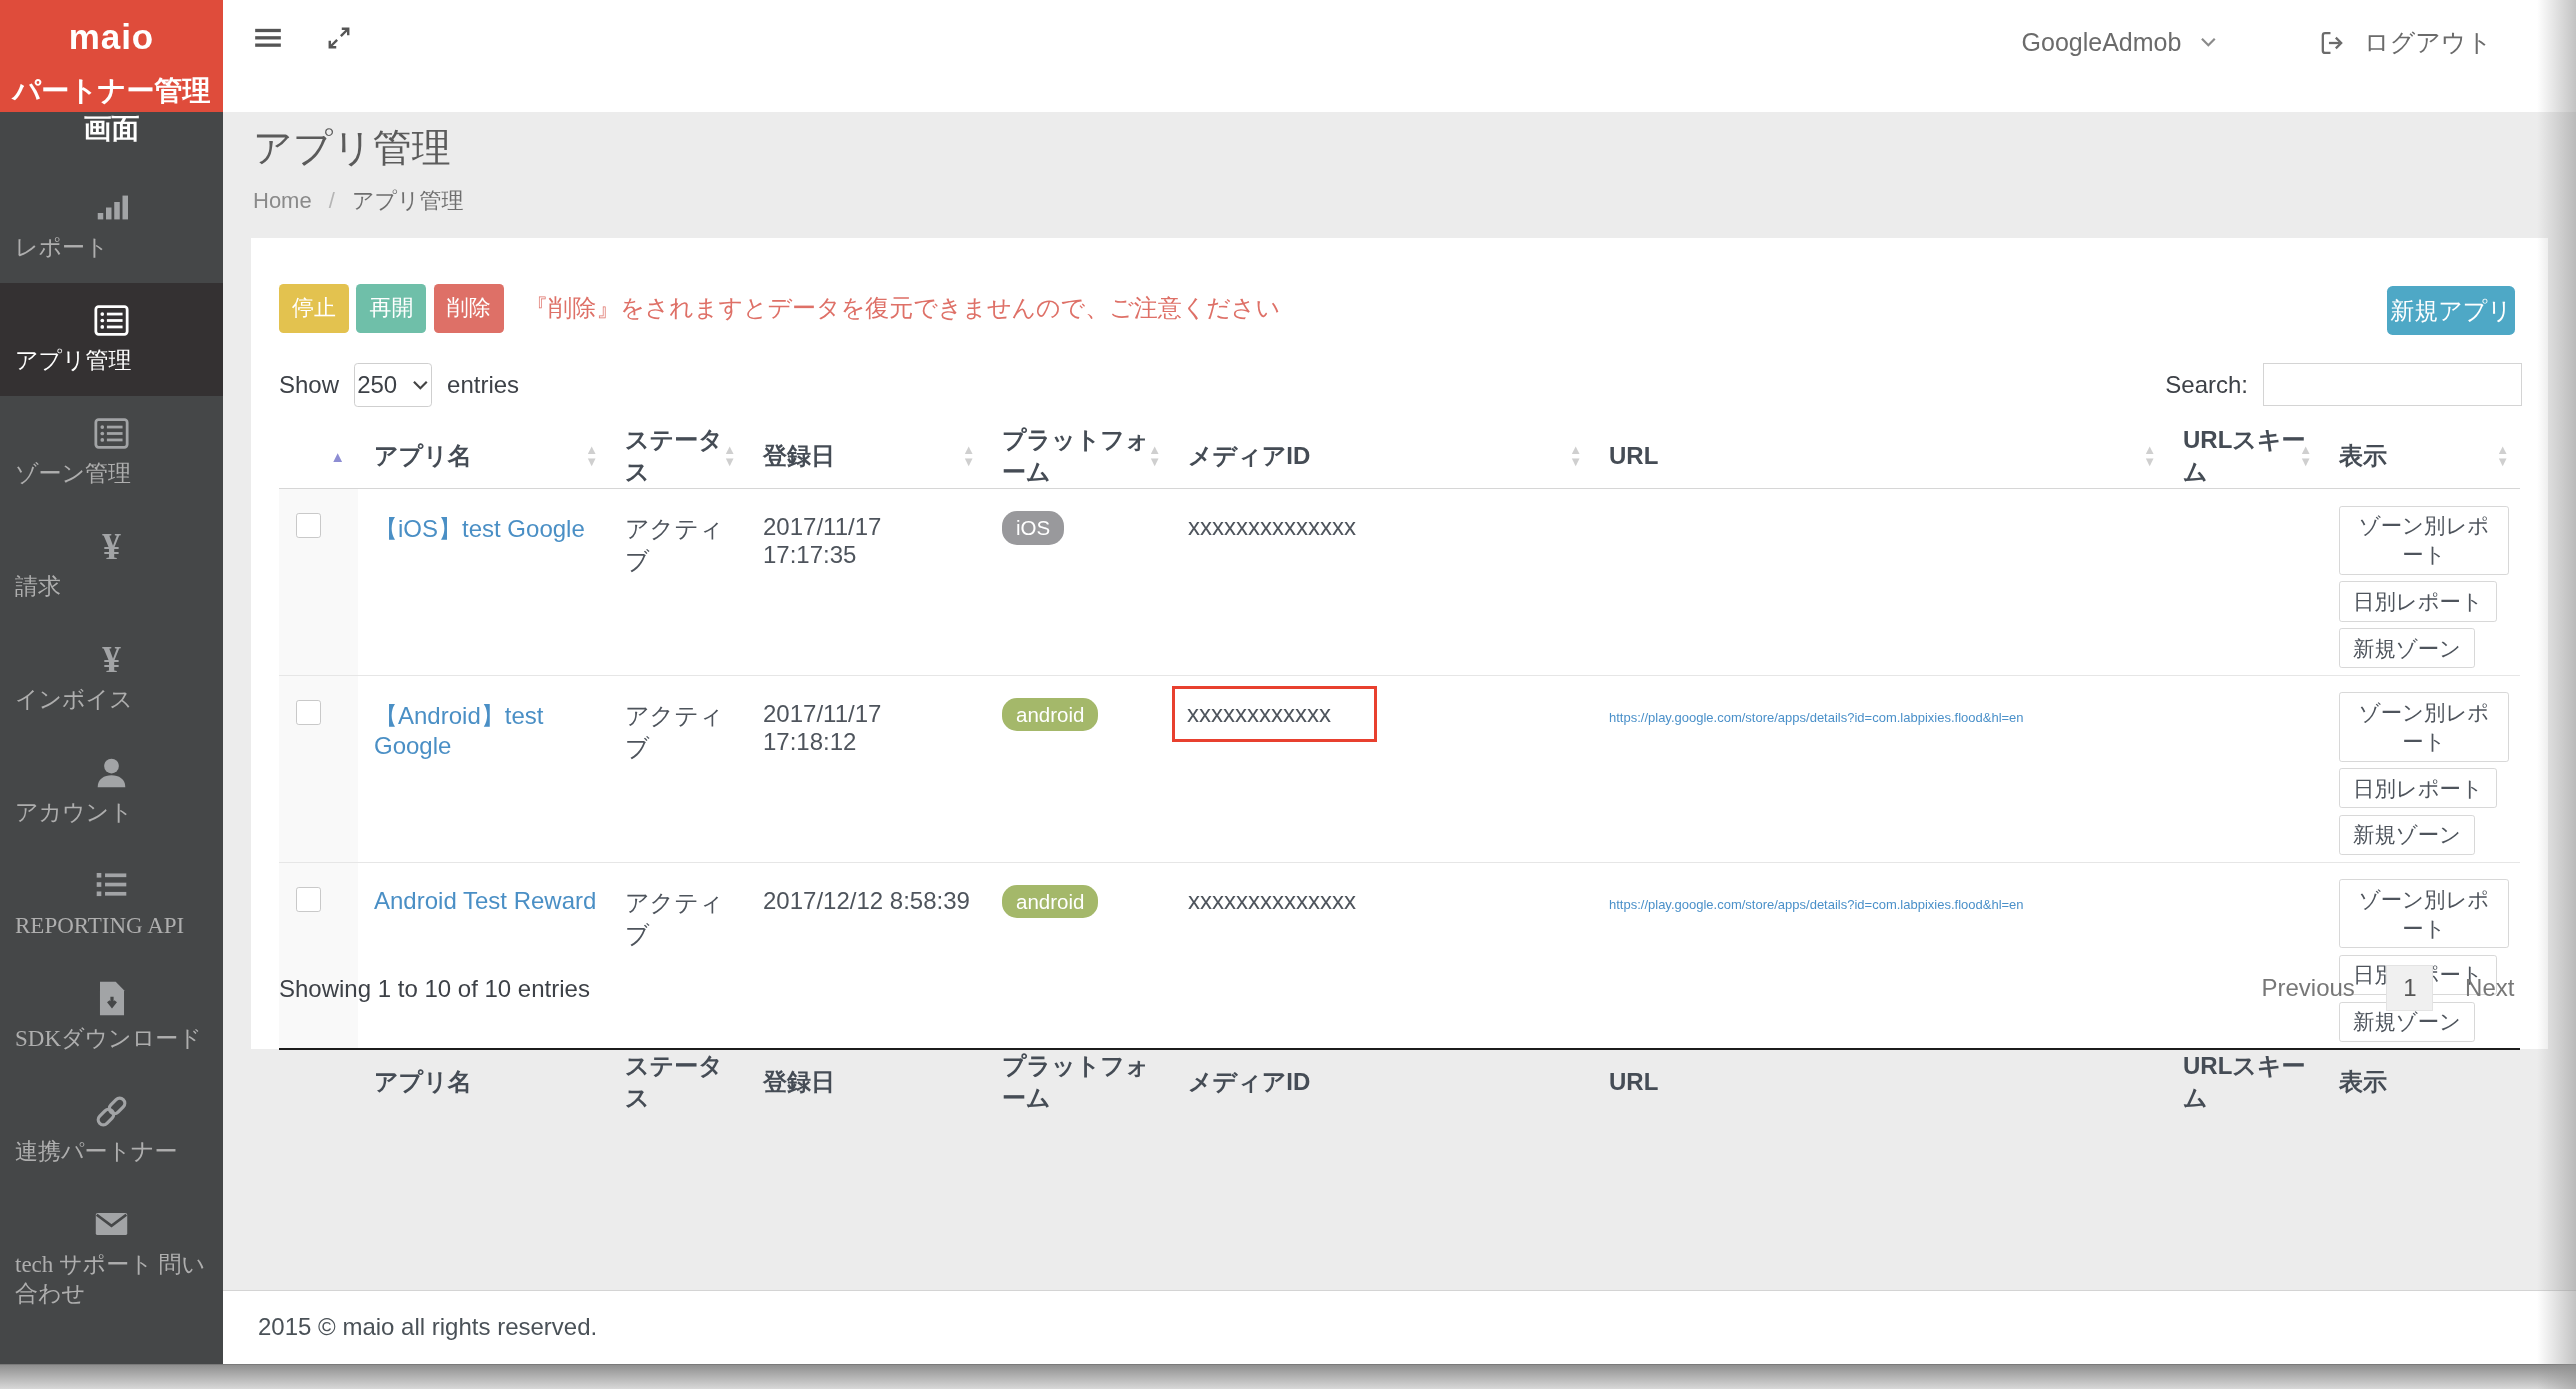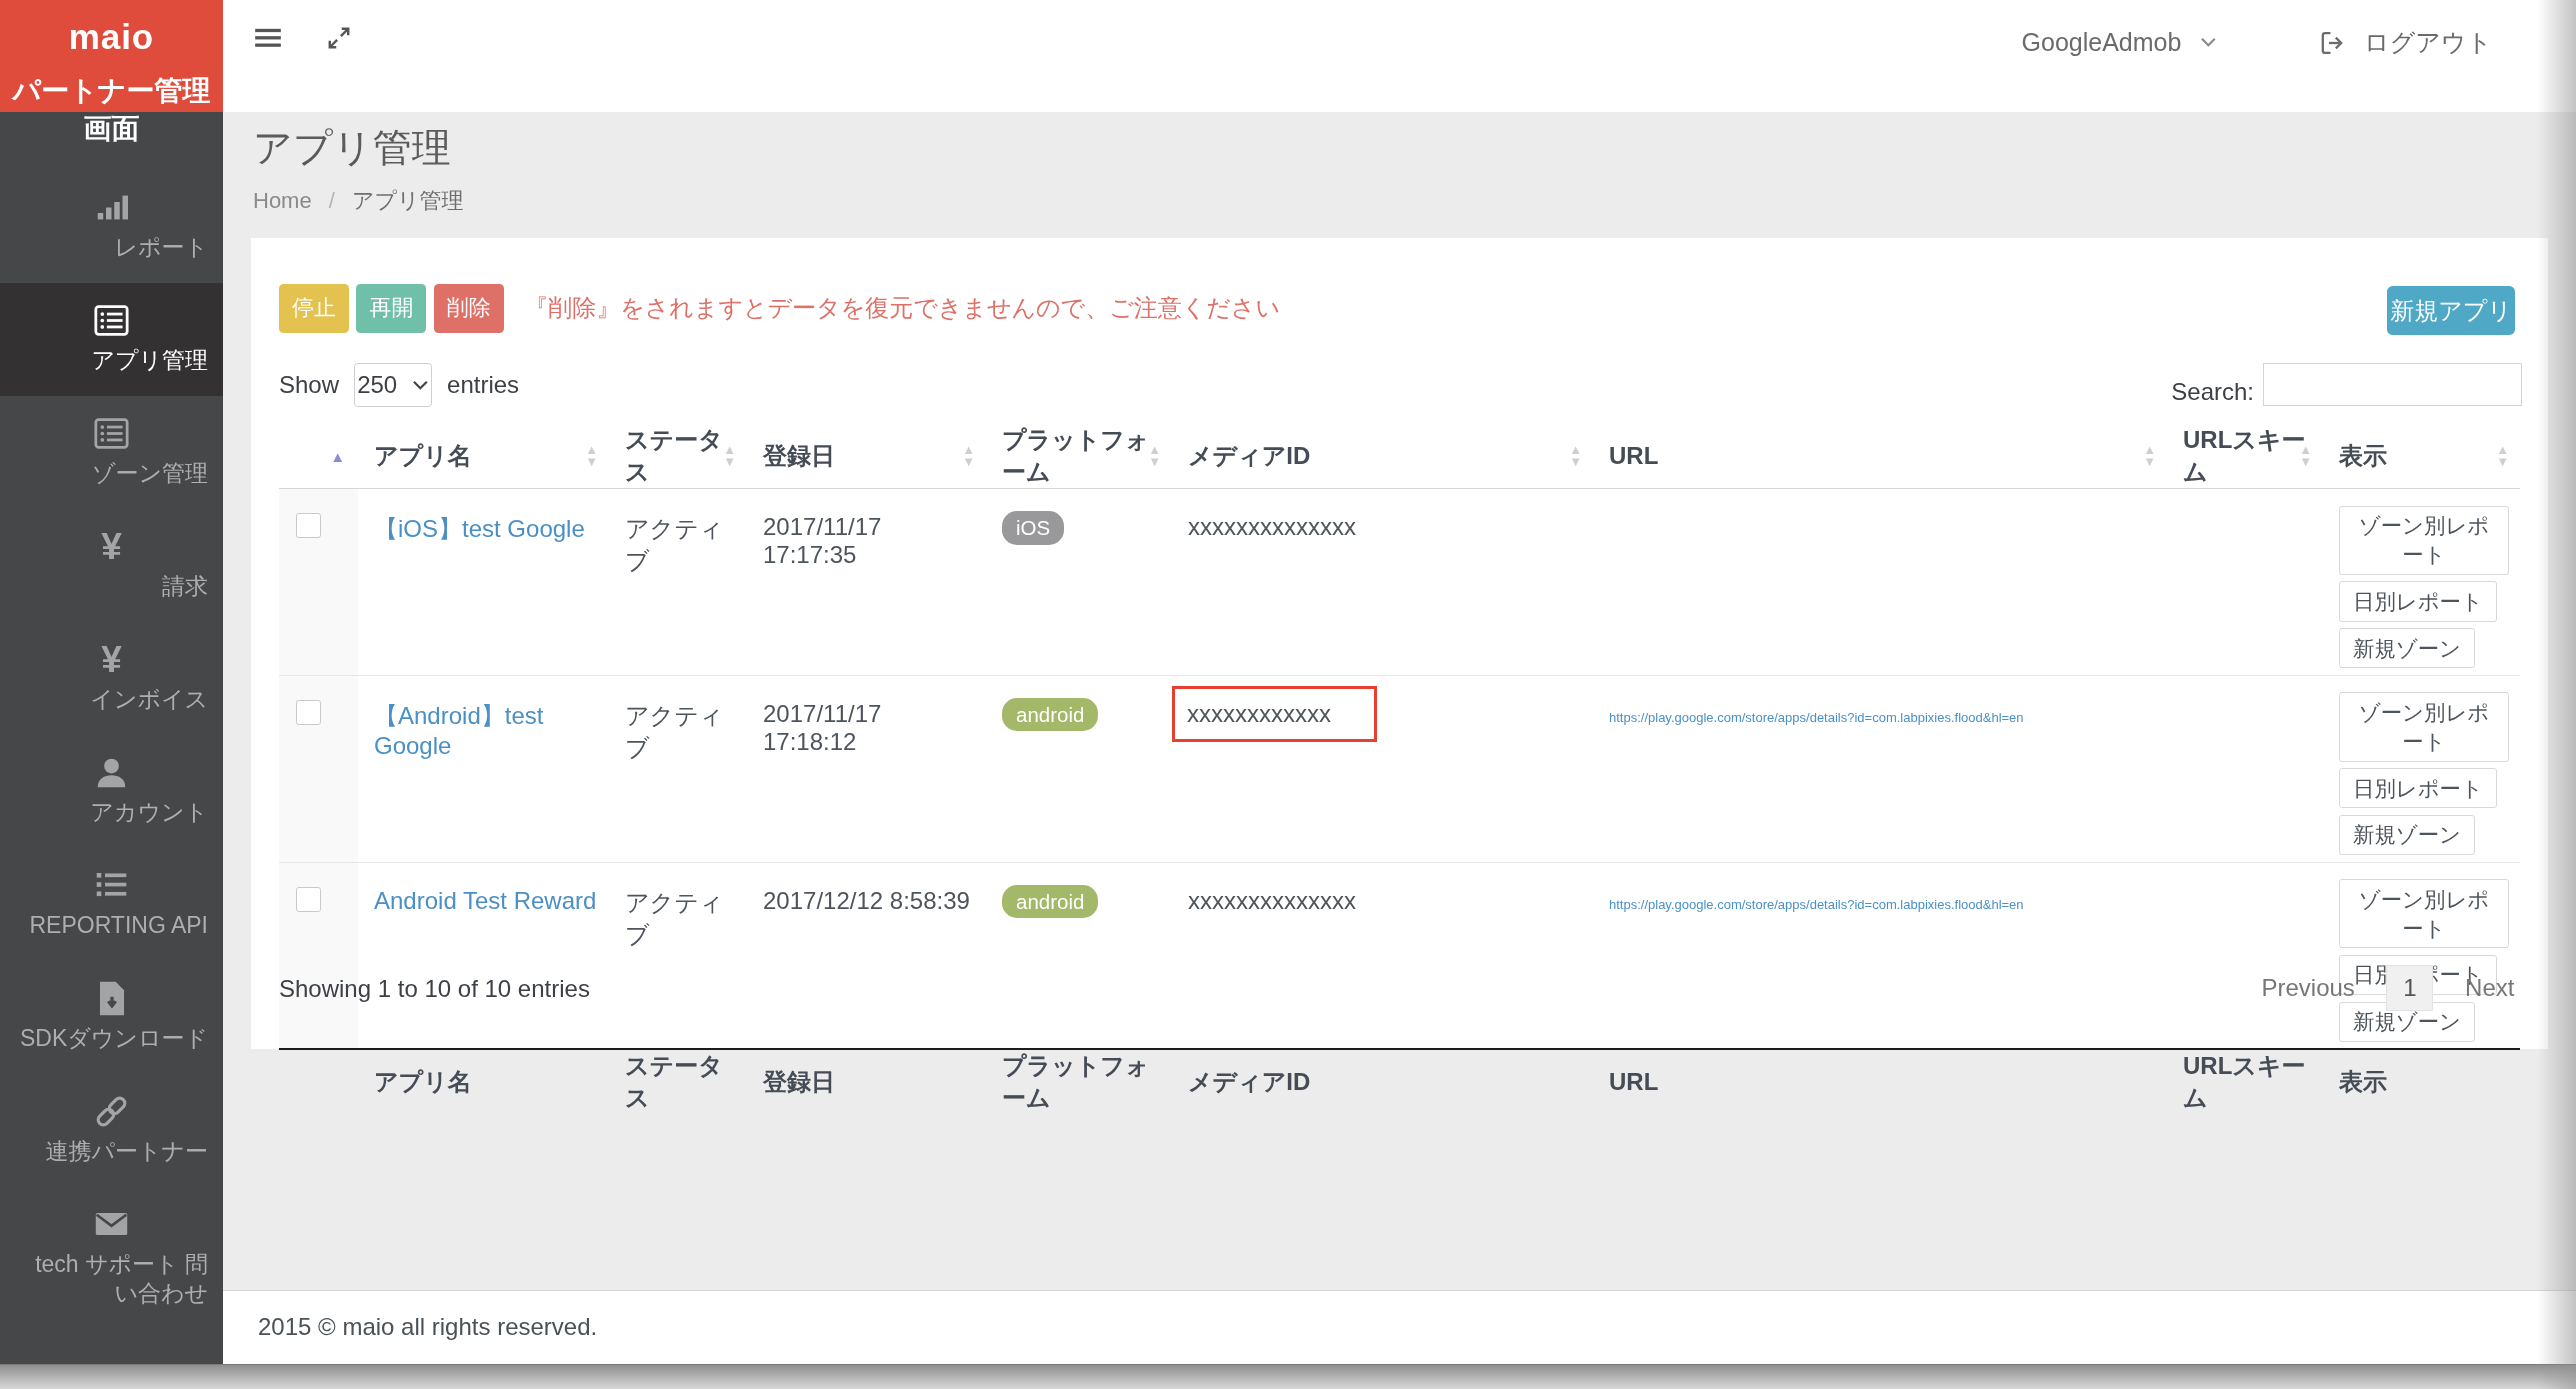--- a/index.html
+++ b/index.html
@@ -8,21 +8,21 @@
     position:relative; width:2576px; height:1389px; overflow:hidden;
     font-family:"Liberation Sans","DejaVu Sans",sans-serif;
     background:#ececec; color:#4e545c;
   }
   
   .sidebar { position:absolute; left:0; top:0; width:223px; height:1364px; background:#454748; z-index:3; }
   .logo { height:112px; background:#df4c3b; color:#fff; text-align:center; padding-top:16.7px; }
   .logo .brand-name { font-size:35px; font-weight:bold; letter-spacing:0.9px; }
   .logo .brand-sub { font-size:28px; font-weight:bold; margin-top:15px; }
   .side-nav { padding-top:58px; }
-  .side-item { height:113px; text-align:right; color:#aeaeae; cursor:pointer; padding-top:16.7px; }
+  .side-item { height:113px; text-align:left; color:#aeaeae; cursor:pointer; padding-top:16.7px;font-family:Liberation Serif, serif; }
   .side-item .icn { height:41px; display:flex; align-items:center; justify-content:center; }
   .side-item .lbl { font-size:23px; margin-top:5.6px; padding:0 15px; line-height:29px; }
   .side-item.active { background:#343132; color:#fff; }
   .side-item.active svg .sk { stroke:#fff; } .side-item.active svg .fl { fill:#fff; }
   .side-item svg .sk { stroke:#a2a4a6; } .side-item svg .fl { fill:#a2a4a6; }
   .side-item .yen { font-size:37px; font-weight:bold; color:#a2a4a6; line-height:37px; }
   .side-item.tall { height:149px; }
   
   .navbar { position:absolute; left:223px; top:0; width:2353px; height:112px; background:#fff; z-index:2; }
   .nav-left { position:absolute; left:32px; top:26px; display:flex; gap:46px; align-items:center; }
@@ -43,21 +43,21 @@
   .tb-resume { background:#6fbfa9; }
   .tb-delete { background:#de7067; }
   .tb-warning { color:#de7067; font-size:24px; margin-left:13px; }
   .new-app-btn { position:absolute; right:33px; top:48px; width:128px; height:49px; background:#4ea8c6; color:#fff;
     font-size:24px; border:none; border-radius:5.6px; cursor:pointer; }
   
   .controls { position:absolute; left:28px; right:26px; top:125px; height:45px; font-size:24px; color:#3d4147; }
   .show-group { position:absolute; left:0; top:0; display:flex; align-items:center; gap:15px; }
   .length-select { width:78px; height:44px; border:0.9px solid #cfcfcf; border-radius:3.7px; display:flex;
     align-items:center; justify-content:center; gap:15px; cursor:pointer; background:#fff; }
-  .search-group { position:absolute; right:0; top:0; display:flex; align-items:flex-end; gap:9px; }
+  .search-group { position:absolute; right:0; top:0; display:flex; align-items:center; gap:15px; }
   .search-input { width:259px; height:43px; border:0.9px solid #d4d4d4; background:#fff; font-size:24px; padding:0 11px;
     font-family:inherit; }
   
   table.dt { position:absolute; left:28px; top:186px; width:2241px; border-collapse:collapse; table-layout:fixed; }
   .dt th { text-align:left; font-size:24px; font-weight:bold; color:#454c55; position:relative; }
   .dt thead th { height:58px; border-bottom:0.9px solid #d6d6d6; padding-left:16px; cursor:pointer; }
   .dt thead th.sel-col { padding-left:0; }
   .sorters { position:absolute; right:11px; top:50%; transform:translateY(-50%); display:flex; flex-direction:column;
     line-height:12px; font-size:13px; color:#cfcfcf; }
   .sort-asc-active { position:absolute; right:13px; top:50%; transform:translateY(-50%); font-size:15px; color:#8d8dd3; }

